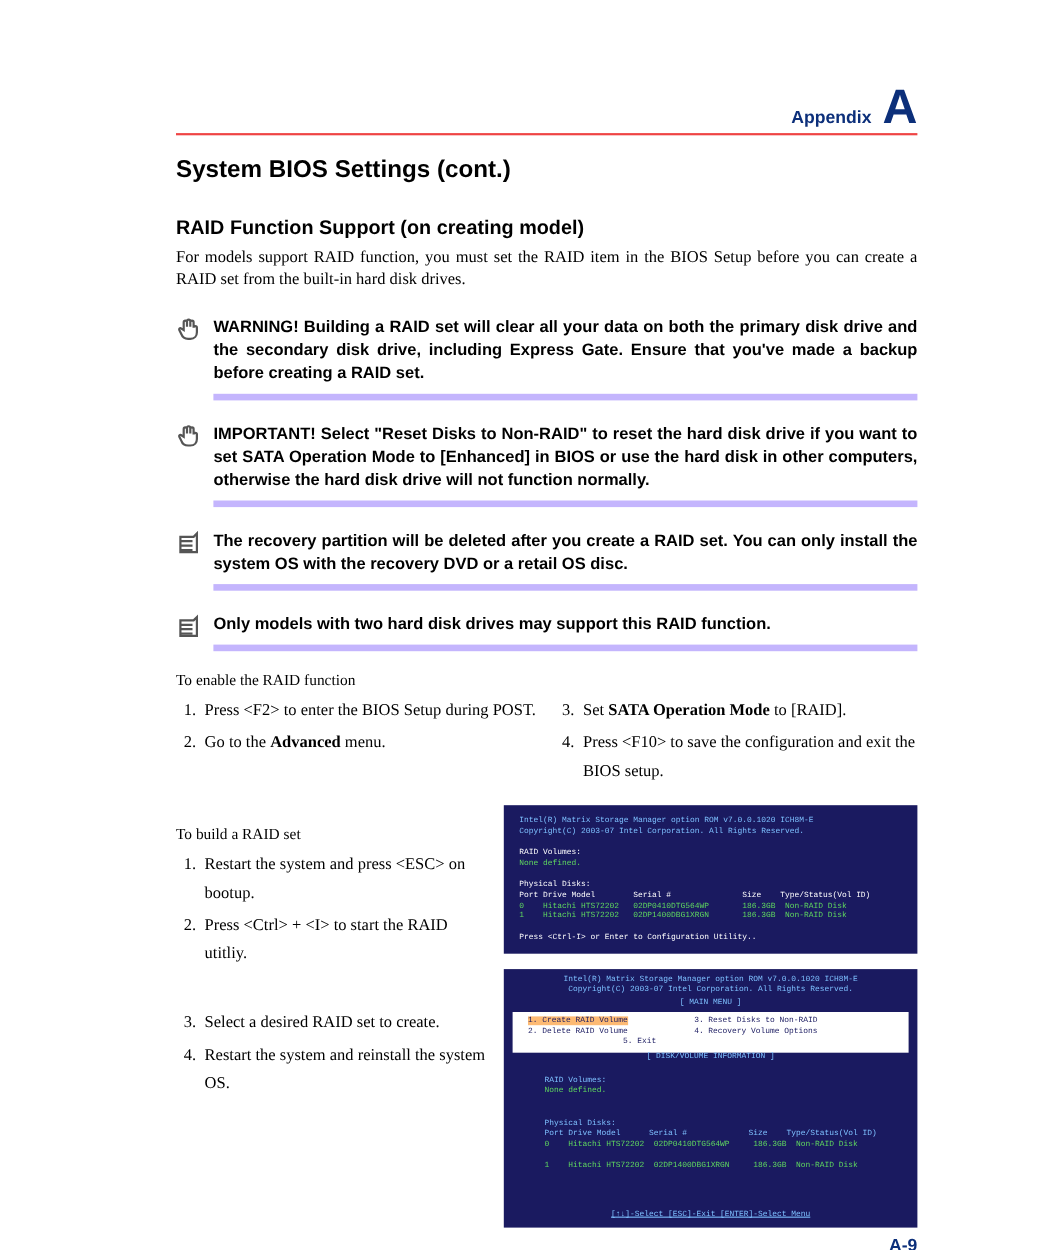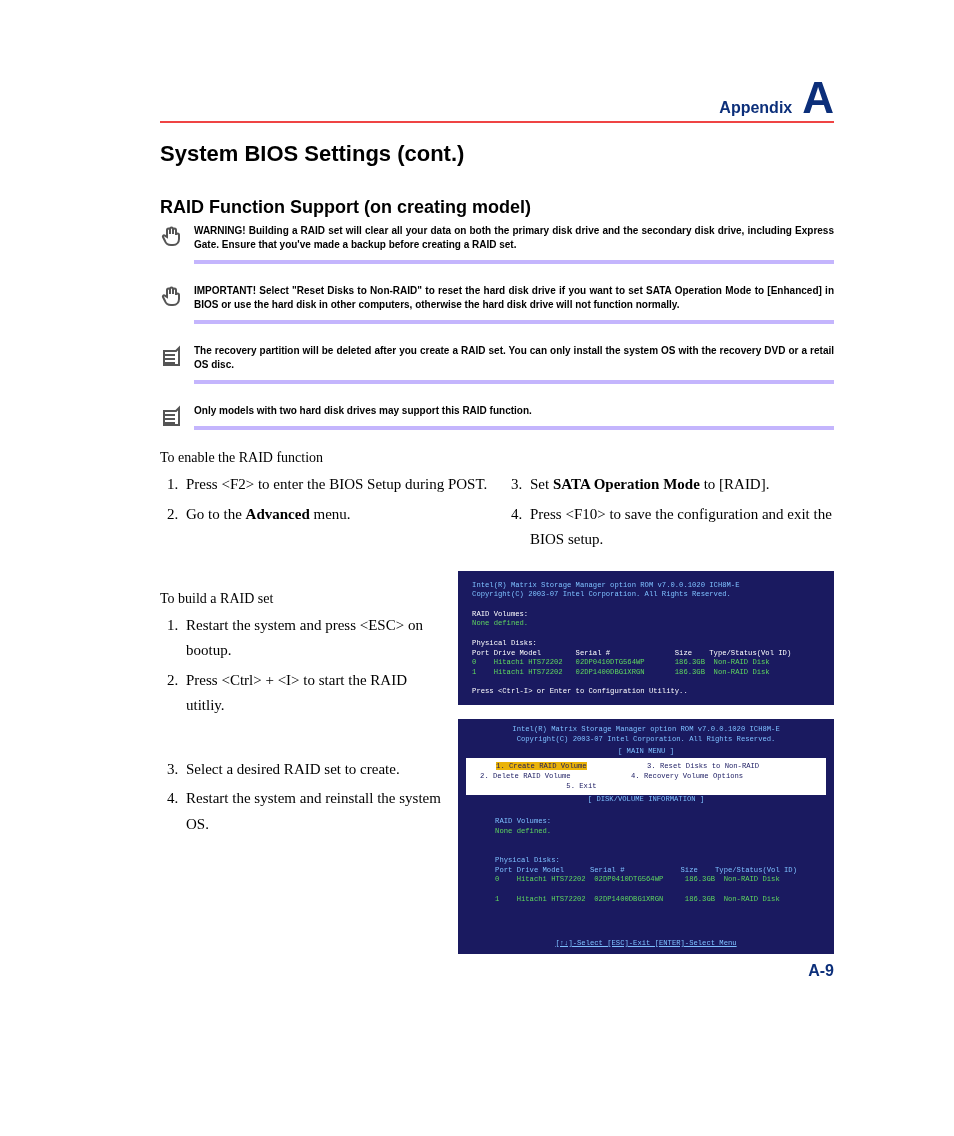--- a/index.html
+++ b/index.html
@@ -59,23 +59,23 @@
   .note-icon {
     flex: 0 0 24px;
     height: 24px;
     fill: none;
     stroke: #555;
     stroke-width: 2;
   }
   .note-body {
     flex: 1;
     font-weight: bold;
-    font-size: 10px;
+    font-size: 15px;
     line-height: 1.4;
-    border-bottom: 4px solid #c4b5fd;
+    border-bottom: 6px solid #c4b5fd;
     padding-bottom: 8px;
     text-align: justify;
   }
   .cols { display: flex; gap: 14px; }
   .col { flex: 1; }
   ol.steps {
     font-family: Georgia, 'Times New Roman', serif;
     font-size: 15px;
     padding-left: 22px;
     margin: 6px 0 18px 0;
@@ -100,21 +100,21 @@
     color: #fff;
     font-family: "Courier New", monospace;
     font-size: 7.2px;
     line-height: 1.35;
   }
   .bios2 .topbar { text-align:center; color:#7ec0ff; padding:6px 0 2px; }
   .bios2 .section-label { text-align:center; color:#7ec0ff; padding:0 0 2px; }
   .bios2 .menubox {
     background:#fff; color:#1a1a60; margin:0 8px; padding:4px 14px; white-space:pre;
   }
-  .bios2 .menubox .hl { background:#eab308;margin-left:16px; }
+  .bios2 .menubox .hl { background:#fdba74; }
   .bios2 .info { padding: 10px 37px 30px; white-space:pre; }
   .bios2 .info .hi { color:#7ec0ff; }
   .bios2 .info .grn { color:#5fd75f; }
   .bios2 .footer { text-align:center; color:#7ec0ff; padding:4px 0 6px;text-decoration:underline; }
   .page-num {
     text-align: right;
     color: #0c2f7a;
     font-weight: bold;
     font-size: 16px;
     margin-top: 8px;
@@ -126,20 +126,21 @@
 <div class="page">
 
   <div class="header-row">
     <span class="appendix-label">Appendix</span>
     <span class="appendix-letter">A</span>
   </div>
 
   <h1>System BIOS Settings (cont.)</h1>
 
   <h2>RAID Function Support (on creating model)</h2>
+  <div class="intro">For models support RAID function, you must set the RAID item in the BIOS Setup before you can create a RAID set from the built-in hard disk drives.</div>
 
   <div class="note">
     <svg class="note-icon" viewBox="0 0 24 24">
         <path d="M7 11V6a1.5 1.5 0 013 0v4V5a1.5 1.5 0 013 0v5V6a1.5 1.5 0 013 0v5a1.5 1.5 0 013 0v4c0 3-2 6-6 6h-2c-3 0-5-1-6-4l-2-4c-.5-1 .5-2 1.5-1.5L7 13z"></path>
       </svg>
     <div class="note-body">WARNING! Building a RAID set will clear all your data on both the primary disk drive and the secondary disk drive, including Express Gate. Ensure that you've made a backup before creating a RAID set.</div>
   </div>
 
   <div class="note">
     <svg class="note-icon" viewBox="0 0 24 24">

